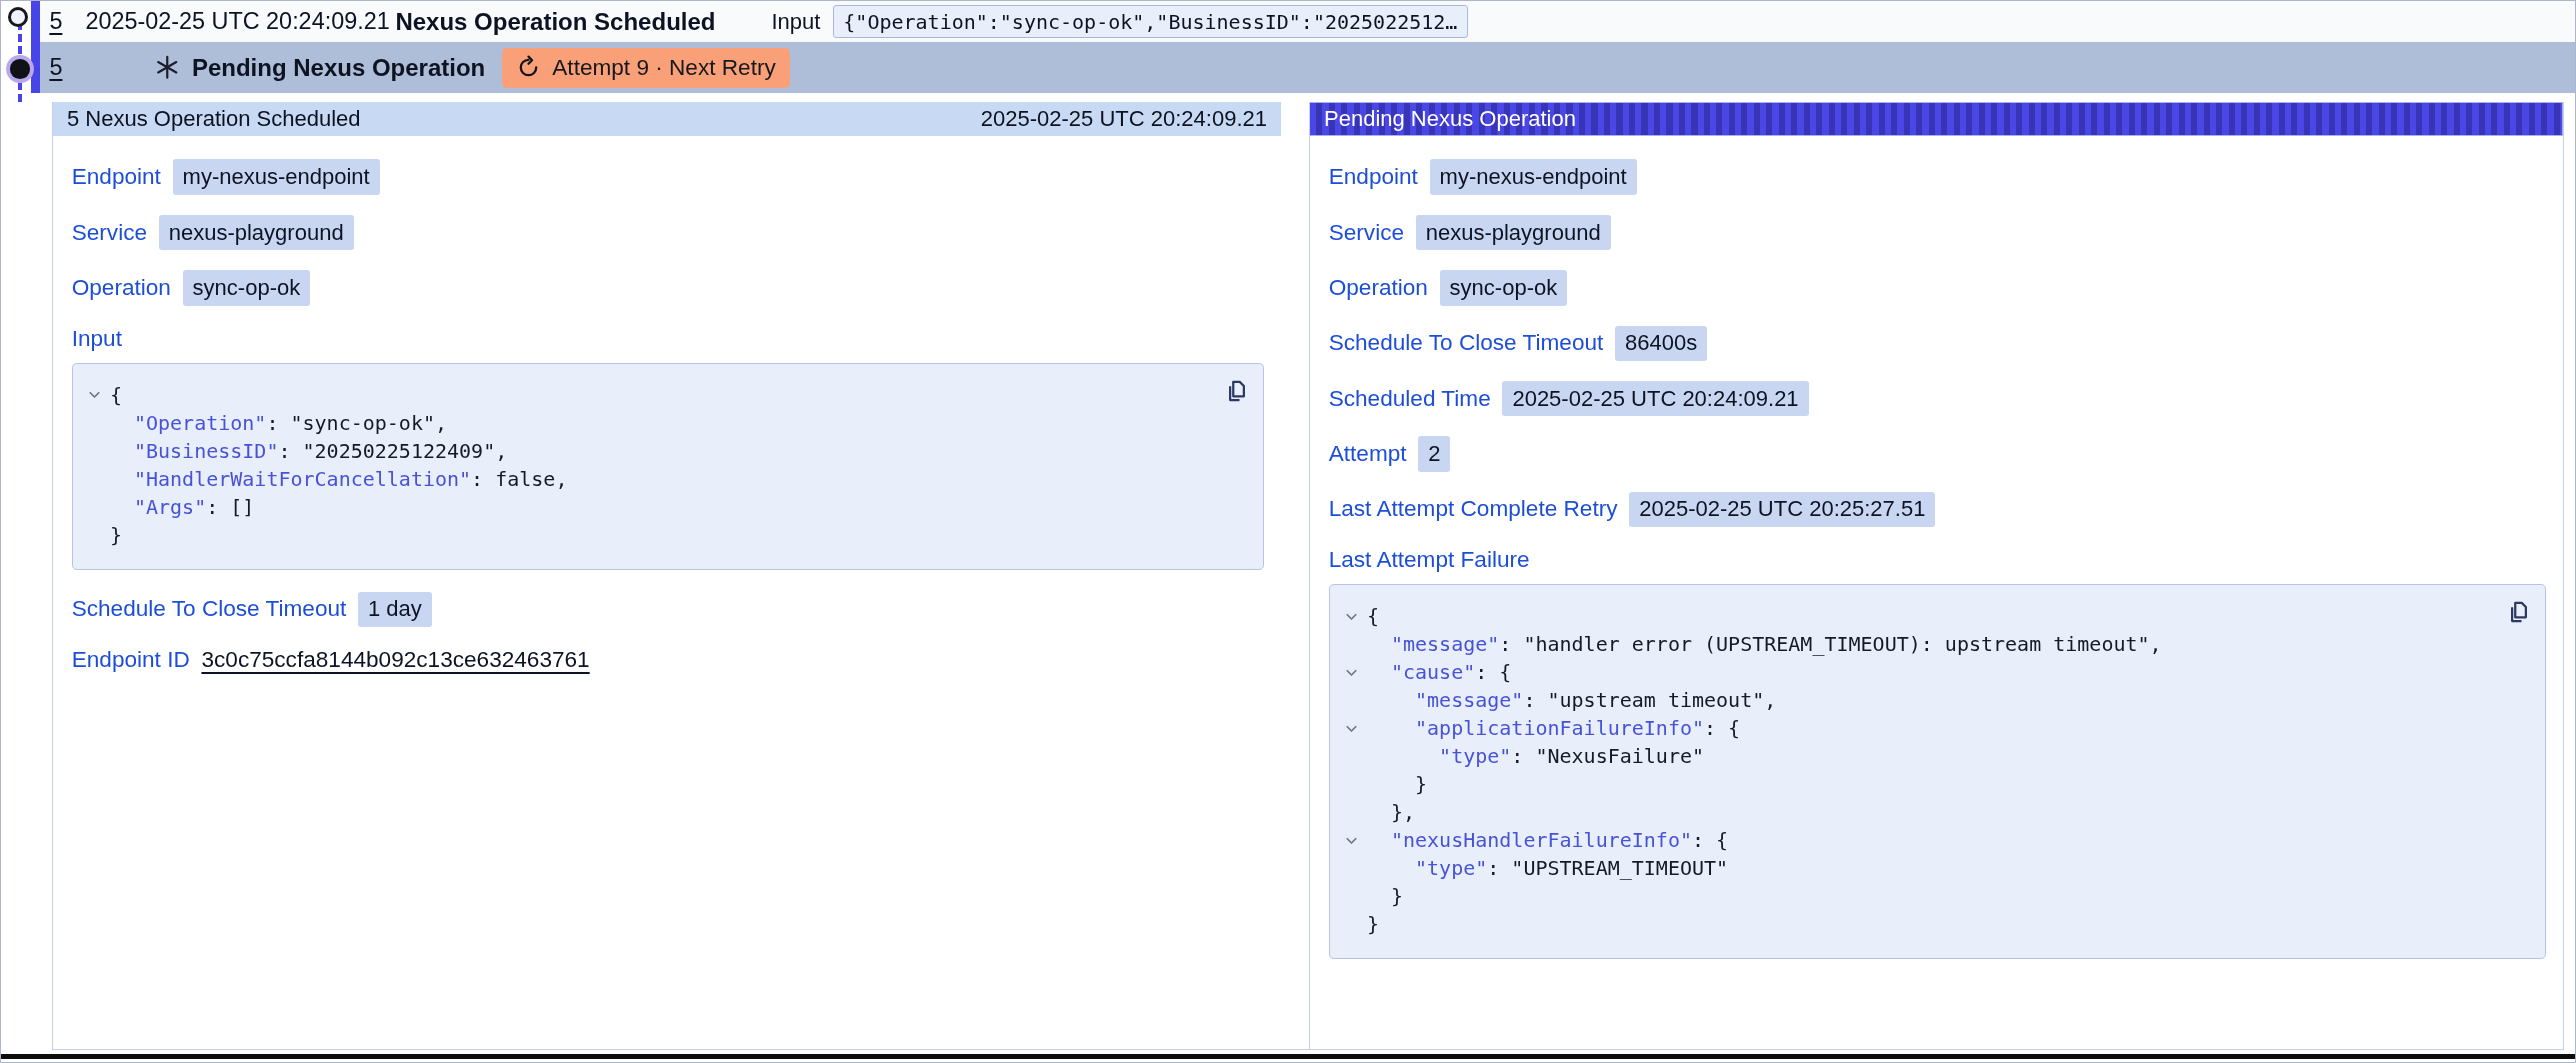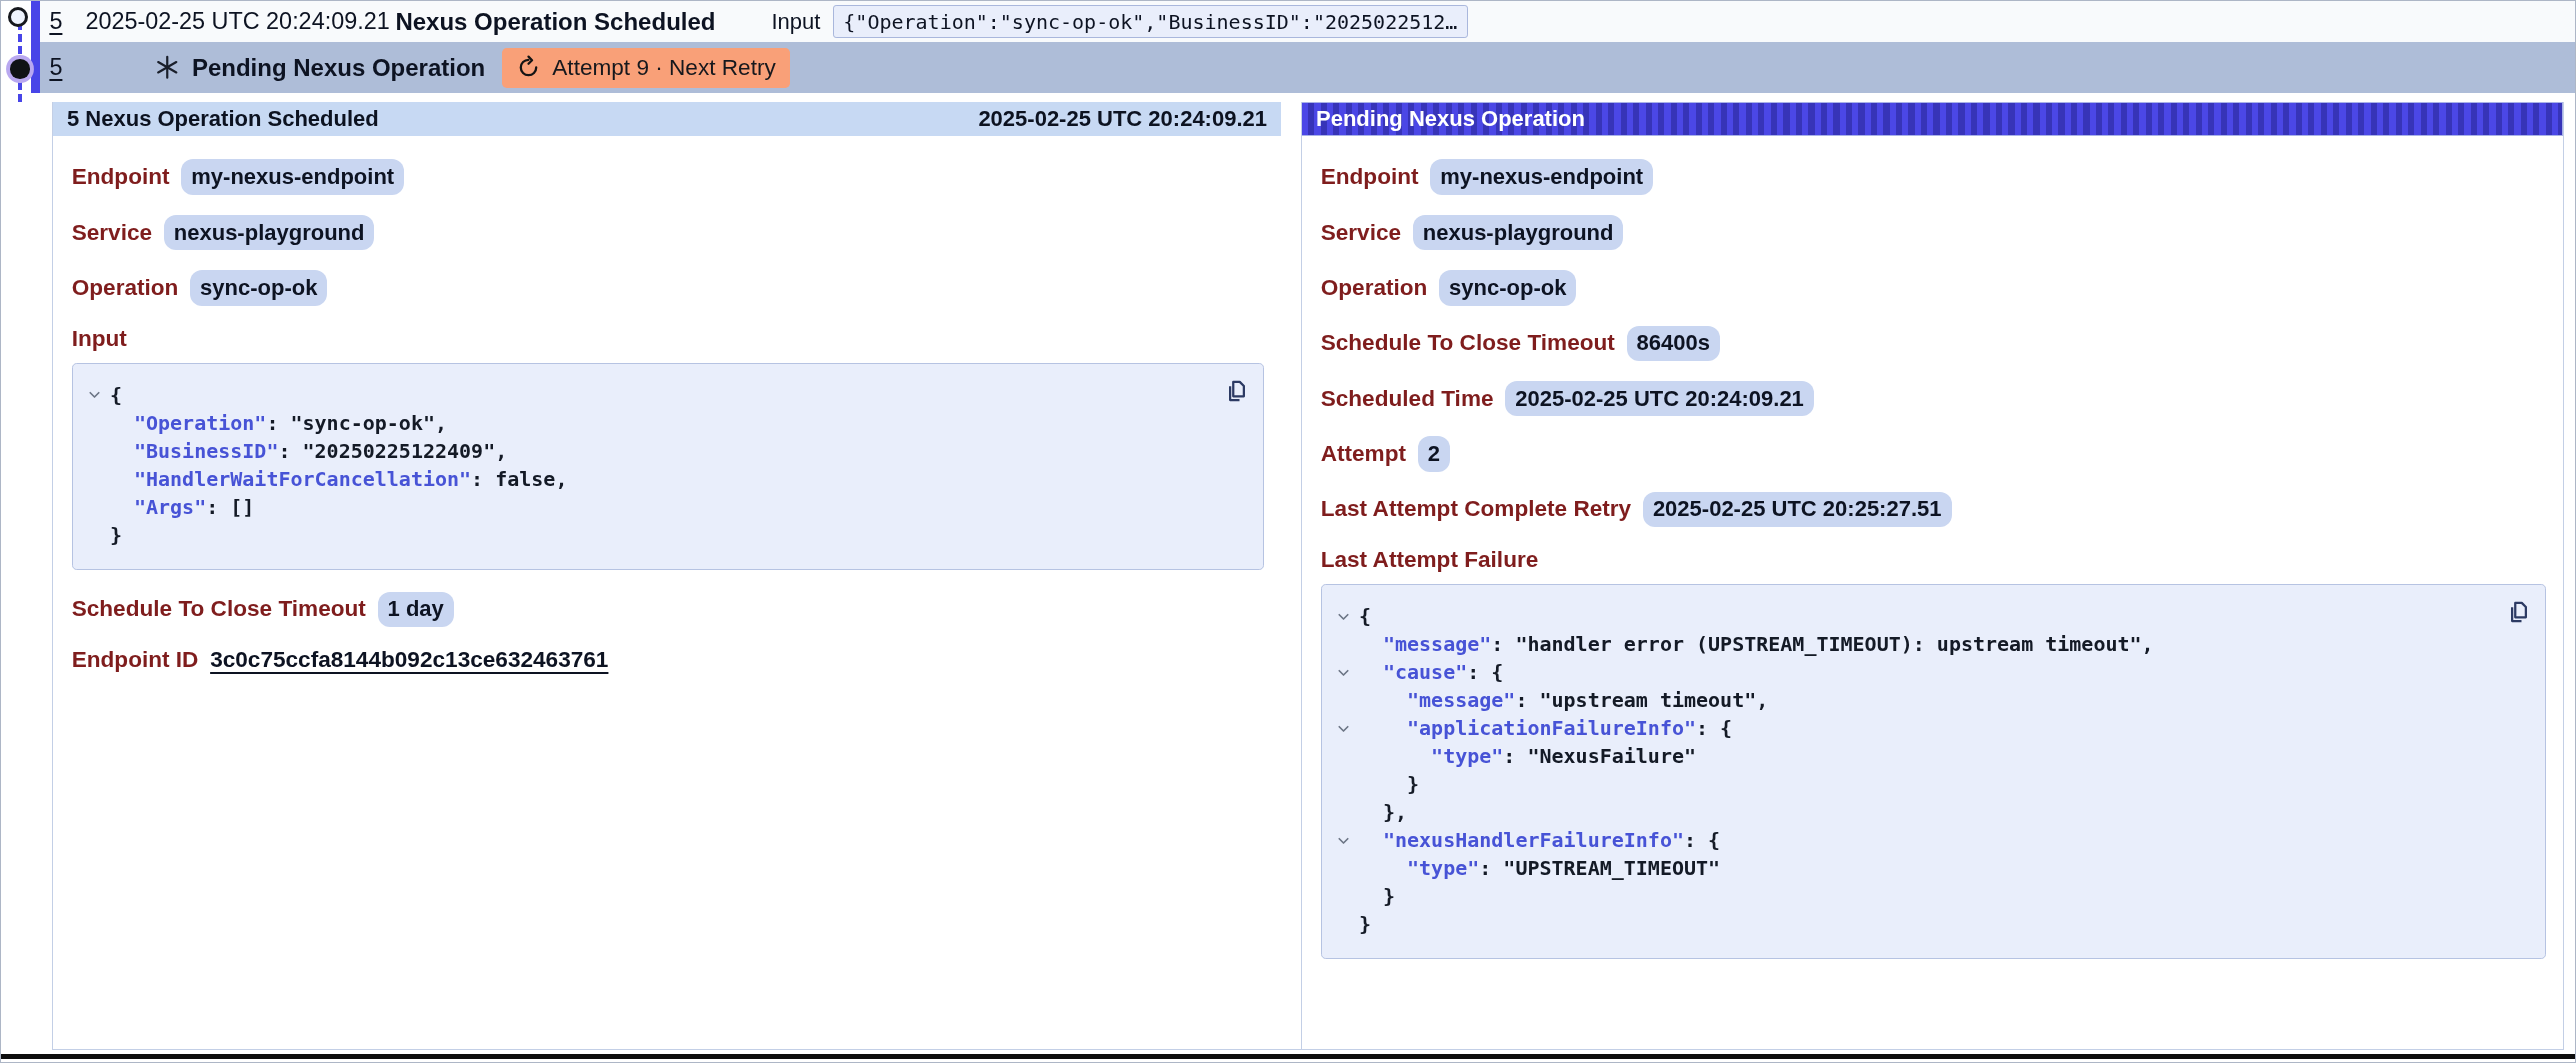--- a/index.html
+++ b/index.html
@@ -20,31 +20,31 @@
   .row2 { height: 51px; background: #aebdd8; }
   .evt-id { font-size: 23.4px; margin-left: 9.4px; width: 36px; text-decoration: underline; text-decoration-thickness: 1.6px; text-underline-offset: 3.9px; cursor: pointer; }
   .evt-time { font-size: 23.4px; width: 310px; }
   .evt-title { font-size: 24px; font-weight: 700; }
   .evt-input-label { font-size: 22px; margin-left: 56px; }
   .chip-mono { font-family: "DejaVu Sans Mono", monospace; font-size: 20px; background: #e9eefb; border: 1.6px solid #a9b7dc; border-radius: 3.1px; padding: 3.1px 9.4px; margin-left: 12.5px; white-space: nowrap; }
   .asterisk { margin-left: 69px; margin-right: 11px; display: inline-flex; align-items: center; }
   .badge { display: inline-flex; align-items: center; gap: 11px; background: #f9a078; border-radius: 4.7px; padding: 7px 14px; font-size: 22.6px; margin-left: 17px; color: #16181d; }
 
   
-  .details { display: flex; gap: 20px; margin: 9.4px 11px 0 51px; height: 948px; border-bottom: 1.6px solid #c3cfe6; font-weight: bold; }
+  .details { display: flex; gap: 28px; margin: 9.4px 11px 0 51px; height: 948px; border-bottom: 1.6px solid #c3cfe6; }
   .panel { border-left: 1.6px solid #c3cfe6; display: flex; flex-direction: column; }
   .panel.left { flex: 0 0 1229px; }
   .panel.right { flex: 1; border-right: 1.6px solid #c3cfe6; }
   .phead { height: 34px; display: flex; align-items: center; justify-content: space-between; padding: 0 14px; font-size: 22px; flex: 0 0 34px; }
   .left-head { background: #c7d9f3; color: #0c1220; }
   .right-head { background: repeating-linear-gradient(90deg, #4b47e6 0 6.2px, #3734b8 6.2px 12.5px); color: #ffffff; border: 1.6px solid #a9b2e8; border-left: none; }
   .pbody { padding: 3.1px 17px 0 18.7px; overflow: visible; }
   .field { display: flex; align-items: center; margin: 20px 0; }
-  .flabel { font-size: 22.6px; color: #7f1d1d; }
-  .chip { font-size: 22px; background: #c9d6f1; border-radius: 12px; padding: 4.7px 10px; margin-left: 11.7px; white-space: nowrap; }
+  .flabel { font-size: 22.6px; color: #1d4ed8; }
+  .chip { font-size: 22px; background: #c9d6f1; border-radius: 3px; padding: 4.7px 10px; margin-left: 11.7px; white-space: nowrap; }
   .flink { font-size: 22.6px; margin-left: 11.7px; text-decoration: underline; text-decoration-thickness: 1.6px; text-underline-offset: 4.7px; cursor: pointer; }
   .input-label { margin: 20px 0 0 0; font-size: 22.6px; }
 
   .codeblock { position: relative; background: #e9eefb; border: 1.6px solid #b6c3e2; border-radius: 4.7px; margin: 11px 0 22px 0; padding: 17px 55px 20px 6.2px; }
   .copy-btn { position: absolute; top: 11px; right: 11px; background: none; border: none; cursor: pointer; padding: 0; display: flex; }
   .cline { display: flex; align-items: center; height: 28px; }
   .cgut { width: 31px; flex: 0 0 31px; display: flex; justify-content: center; align-items: center; }
   .cbody { font-family: "DejaVu Sans Mono", monospace; font-size: 20px; white-space: pre; }
   .ckey { color: #4753d6; }
   .cplain { color: #141a26; }

